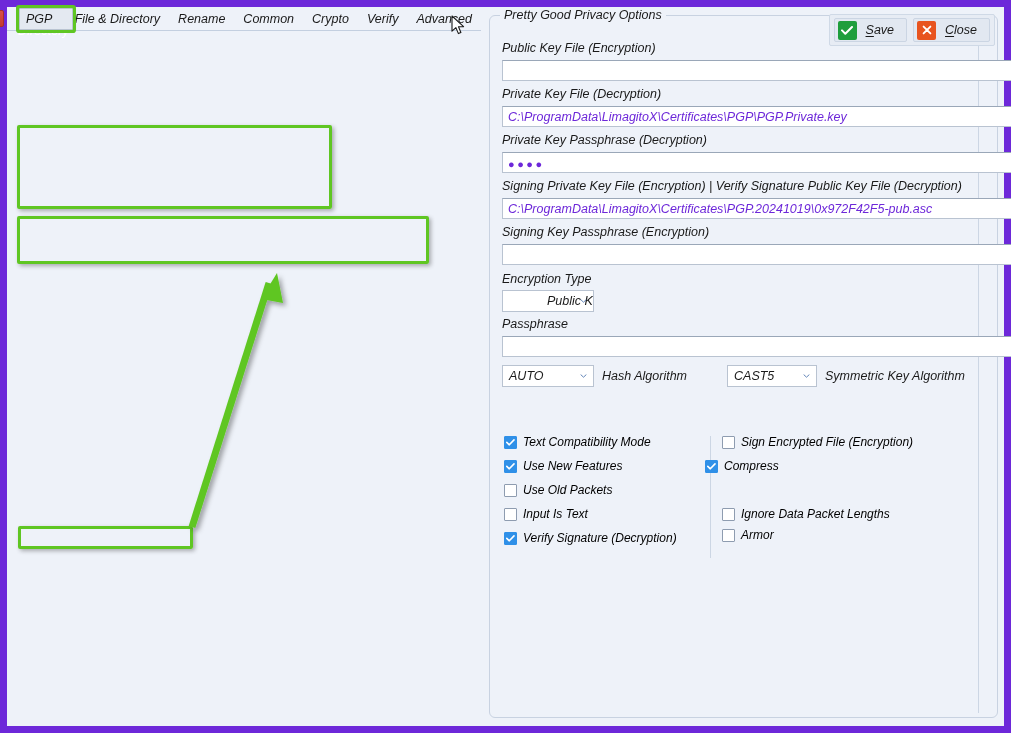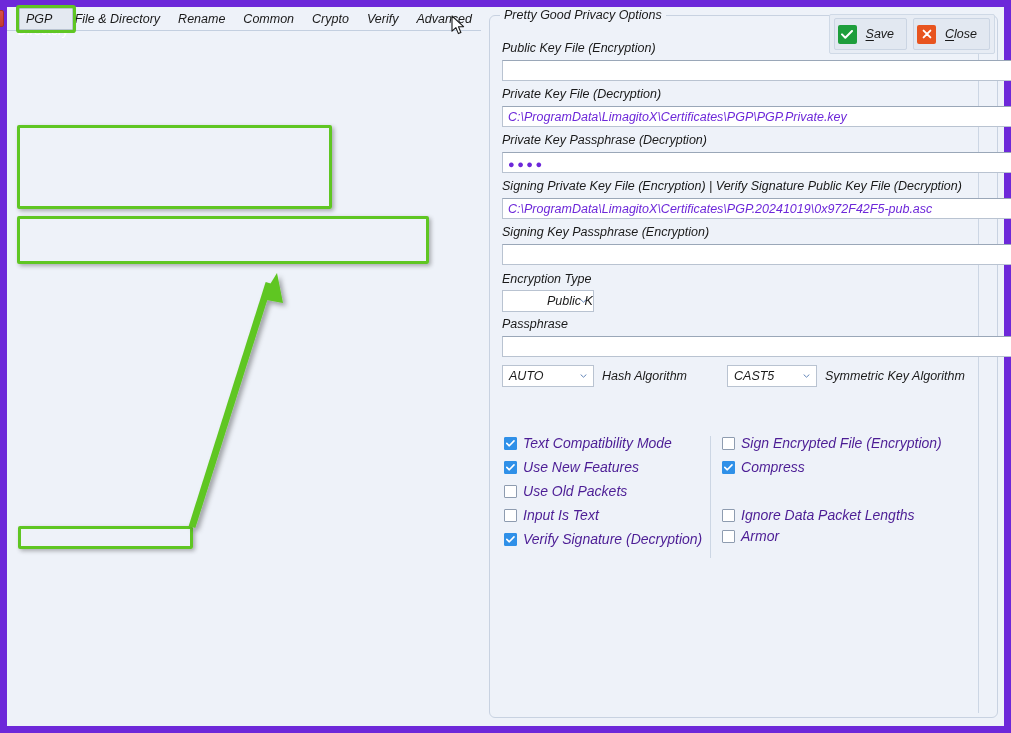--- a/index.html
+++ b/index.html
@@ -143,21 +143,21 @@
   }
   .sel .arrow {
     position: absolute; right: 6px; top: 8px;
     width: 7px; height: 4px;
   }
 
   
   .cb {
     position: absolute;
     display: flex; align-items: center;
-    font-size: 14px; color: #4c1d95;
+    font-size: 12px; color: #000000;
     cursor: pointer; white-space: nowrap;
   }
   .cb .box {
     width: 13px; height: 13px;
     border: 1px solid #8e9cb0;
     background: #ffffff;
     border-radius: 1px;
     margin-right: 6px;
     flex: 0 0 auto;
     display: flex; align-items: center; justify-content: center;
@@ -193,21 +193,21 @@
   .btnbar {
     position: absolute; right: 9px; top: 6px;
     display: flex; gap: 6px;
     background: #e7ecf4;
     border: 1px solid #cfd9e6;
     border-radius: 2px;
     padding: 3px 4px;
   }
   .btn {
     display: flex; align-items: center;
-    height: 32px;
+    height: 24px;
     padding: 0 12px 0 3px;
     background: #e2e8f1;
     border: 1px solid #cbd5e3;
     border-radius: 2px;
     font-size: 12.5px; color: #1a1a1a;
     cursor: pointer;
     gap: 9px;
   }
   .btn .ico {
     width: 19px; height: 19px;
@@ -370,21 +370,21 @@
           </span>
           <span>Verify Signature (Decryption)</span>
         </div>
 
         <div class="cb" style="left:232px;top:419px;">
           <span class="box">
             
           </span>
           <span>Sign Encrypted File (Encryption)</span>
         </div>
-        <div class="cb on" style="left:232px;top:443px;">
+        <div class="cb on" style="left:215px;top:443px;">
           <span class="box">
             <svg width="9" height="7" viewBox="0 0 9 7">
                 <path d="M.8 3.4 L3.3 5.8 L8 .9" stroke="#ffffff" stroke-width="1.6" fill="none" stroke-linecap="round" stroke-linejoin="round"></path>
               </svg>
           </span>
           <span>Compress</span>
         </div>
         <div class="cb" style="left:232px;top:467px;margin-top:45px;">
           <span class="box">
             

